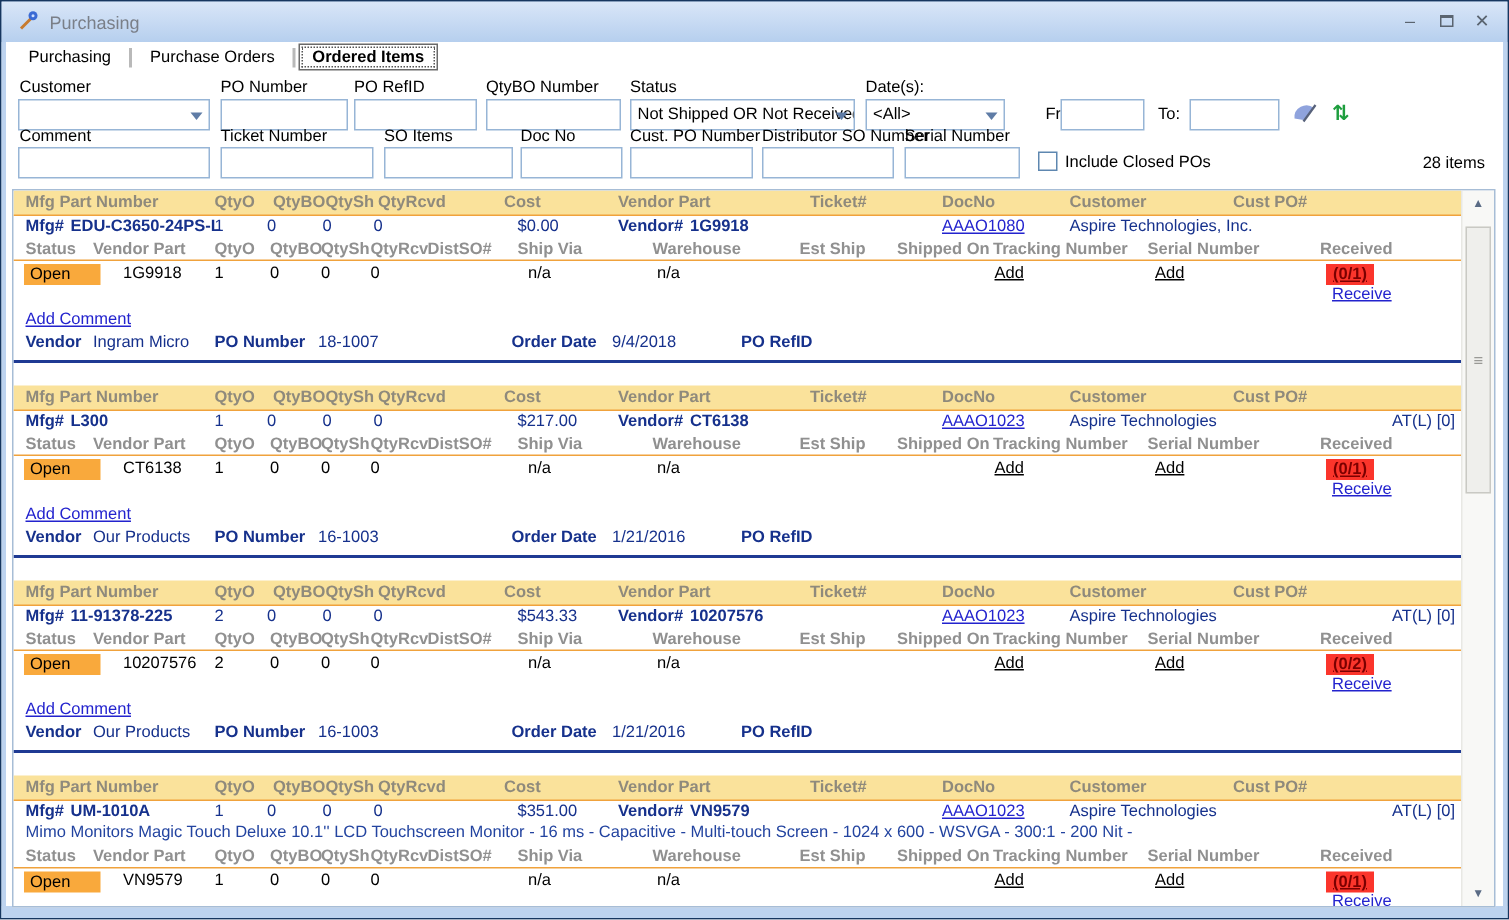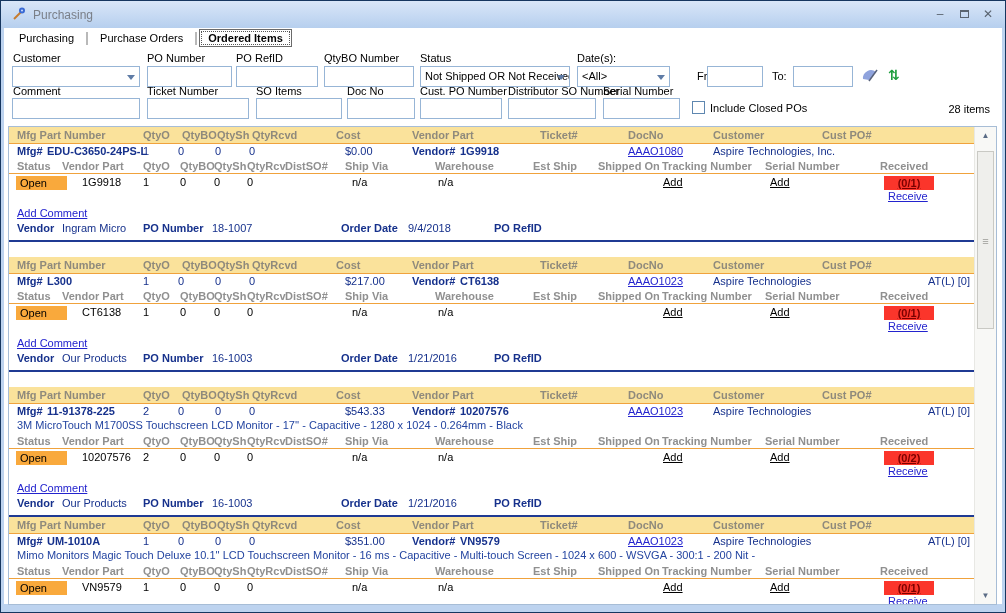--- a/index.html
+++ b/index.html
@@ -51,21 +51,21 @@
   .rcvrow{height:13px;}
   .spacer4{height:4px;} .spacer2{height:2px;}
   .acrow{height:13px;}
   .vendrow{height:15px;}
   .sepwrap{height:5px;padding-top:3px;}
   .sepline{height:2px;background:#1f3a93;}
   .navy{color:#16318c;} .descblue{color:#2344a0;}
   .bold{font-weight:bold;}
   .link{color:#2323ce;text-decoration:underline;cursor:pointer;}
   .openbadge{left:7px;width:51px;height:14px;background:#f9a93c;color:#000;padding-left:4px;line-height:14px;top:1px;}
-  .rcvdbadge{left:875px;width:50px;height:14px;background:#fb352b;text-align:center;line-height:14px;top:1px;}
+  .rcvdbadge{left:875px;width:32px;height:14px;background:#fb352b;text-align:center;line-height:14px;top:1px;}
   .rcvdbadge span{color:#7b0000;font-weight:bold;text-decoration:underline;font-size:11px;}
 </style>
 </head>
 <body>
 
 <div class="window">
   <div class="titlebar">
     <span class="appicon">
       <svg width="16" height="16">
         <line x1="3" y1="13" x2="10" y2="6" stroke="#c77b2f" stroke-width="2"></line>
@@ -336,23 +336,20 @@
       <span class="c navy" style="left:240px">0</span>
       <span class="c navy" style="left:336px">$543.33</span>
       <span class="c navy bold" style="left:403px">Vendor#</span>
       <span class="c navy bold" style="left:451px">10207576</span>
       <span class="c navy" style="left:531px"></span>
       <span class="c link" style="left:619px">AAAO1023</span>
       <span class="c navy" style="left:704px">Aspire Technologies</span>
       <span class="c navy" style="left:813px"></span>
       <span class="c navy" style="right:4px">AT(L) [0]</span>
     </div>
-    <div class="r descrow">
-      <span class="c descblue" style="left:8px">3M MicroTouch M1700SS Touchscreen LCD Monitor - 17'' - Capacitive - 1280 x 1024 - 0.264mm - Black</span>
-    </div>
     <div class="r subhdr">
       <span class="c" style="left:8px">Status</span>
       <span class="c" style="left:53px">Vendor Part</span>
       <span class="c" style="left:134px">QtyO</span>
       <span class="c" style="left:171px">QtyBO</span>
       <span class="c" style="left:205px">QtySh</span>
       <span class="c" style="left:238px">QtyRcv</span>
       <span class="c" style="left:276px">DistSO#</span>
       <span class="c" style="left:336px">Ship Via</span>
       <span class="c" style="left:426px">Warehouse</span>

